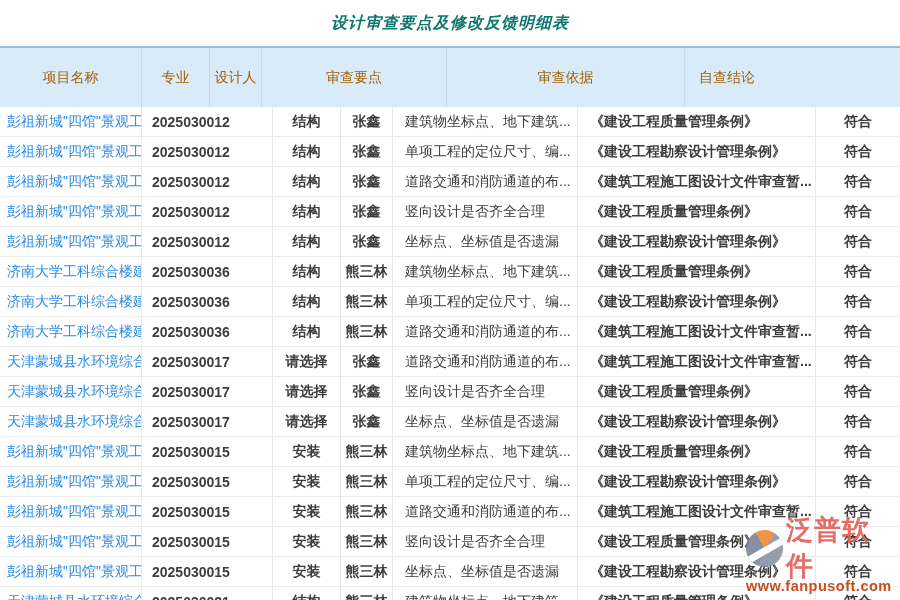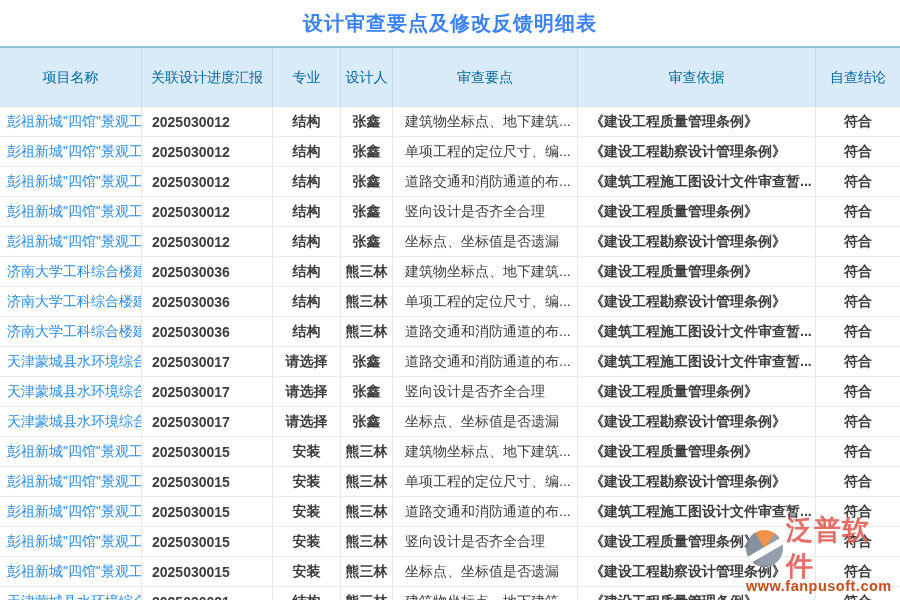--- a/index.html
+++ b/index.html
@@ -1,22 +1,22 @@
 <!DOCTYPE html>
 <html><head>
 <meta charset="utf-8">
 <style>
   html,body{margin:0;padding:0;width:900px;height:600px;overflow:hidden;background:#fff;
     font-family:"Liberation Sans","DejaVu Sans",sans-serif;}
   .page{position:relative;width:900px;height:600px;overflow:hidden;}
   .title-bar{height:46px;display:flex;align-items:center;justify-content:center;}
-  .title{font-size:20px;font-weight:bold;color:#3b82f6;letter-spacing:1px;}
+  .title{font-size:16px;font-weight:bold;color:#0f766e;letter-spacing:1px;font-style:italic;}
   .report-table{width:900px;border-top:2px solid #94c0e0;}
   .thead{display:flex;height:59px;background:#d9eaf8;}
-  .th{display:flex;align-items:center;justify-content:center;color:#0369a1;font-size:14px;
+  .th{display:flex;align-items:center;justify-content:center;color:#a16207;font-size:14px;
       border-right:1px solid #c6daeb;box-sizing:border-box;white-space:nowrap;overflow:hidden;}
   .th:last-child{border-right:none;}
   .tbody{background:#fff;}
   .tr{display:flex;height:29px;border-bottom:1px solid #ebebeb;}
   .td{display:flex;align-items:center;font-size:14px;color:#3d3d3d;box-sizing:border-box;
       border-right:1px solid #e8e8e8;white-space:nowrap;overflow:hidden;}
   .td:last-child{border-right:none;text-align:right;}
   .c0{width:142px;}
   .c1{width:131px;}
   .c2{width:68px;}
@@ -45,21 +45,20 @@
 
 <div class="page">
 
   <div class="title-bar">
     <span class="title">设计审查要点及修改反馈明细表</span>
   </div>
 
   <div class="report-table">
     <div class="thead">
       <div class="th c0">项目名称</div>
-      <div class="th c1">关联设计进度汇报</div>
       <div class="th c2">专业</div>
       <div class="th c3">设计人</div>
       <div class="th c4">审查要点</div>
       <div class="th c5">审查依据</div>
       <div class="th c6">自查结论</div>
     </div>
     <div class="tbody" id="tbody">
     <div class="tr">
       <div class="td c0">
         <a href="#" class="link">彭祖新城"四馆"景观工程</a>

